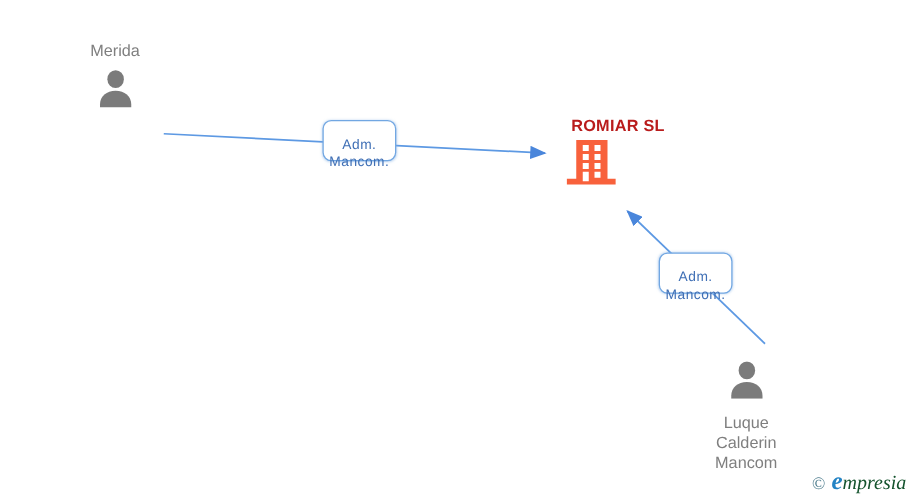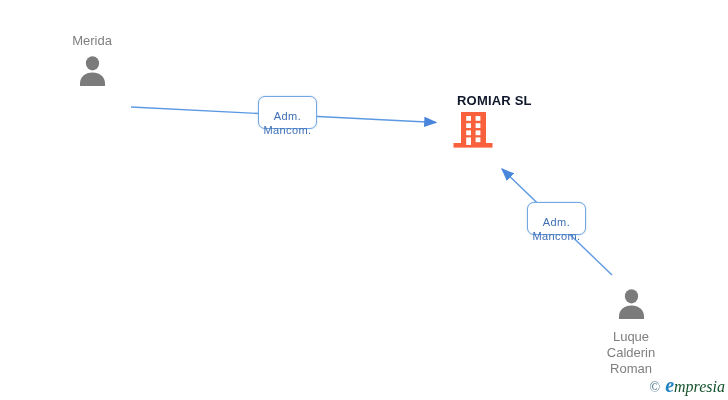--- a/index.html
+++ b/index.html
@@ -31,21 +31,21 @@
   }
   .person-label {
     color: #7f7f7f;
     font-size: 13px;
     line-height: 16px;
   }
   .person-label div {
     white-space: nowrap;
   }
   .company-label {
-    color: #0f172a;
+    color: #b91c1c;
     font-size: 13px;
     font-weight: bold;
     letter-spacing: 0.2px;
     white-space: nowrap;
     margin-left: 28px;
   }
   .icon-wrap {
     display: block;
   }
   .edge-box {
@@ -63,21 +63,21 @@
     text-align: center;
     padding-top: 13px;
   }
   .edge-box-1 { left: 258px; top: 96px; width: 59px; height: 33px; }
   .edge-box-2 { left: 527px; top: 202px; width: 59px; height: 33px; }
 
   .node-person1 { left: 30px; top: 33px; width: 124px; }
   .node-person1 .icon-wrap { margin-top: 7px; }
   .node-company { left: 429px; top: 93px; width: 88px; }
   .node-company .icon-wrap { margin-top: 3px; }
-  .node-person2 { left: 581px; top: 289px; width: 100px; }
+  .node-person2 { left: 547px; top: 289px; width: 100px; }
   .node-person2 .person-label { margin-top: 6px; }
 
   .watermark {
     position: absolute;
     right: 3px;
     bottom: 3px;
     z-index: 2;
     display: flex;
     align-items: baseline;
     font-family: "Liberation Serif", serif;
@@ -149,21 +149,21 @@
   <div class="node node-person2">
     <span class="icon-wrap">
       <svg width="29" height="30" viewBox="0 0 29 30">
         <ellipse cx="14.5" cy="7.3" rx="6.6" ry="7.1" fill="#7b7b7b"></ellipse>
         <path d="M2,30 L2,27.5 C2,21 7.3,16.6 14.5,16.6 C21.7,16.6 27,21 27,27.5 L27,30 Z" fill="#7b7b7b"></path>
       </svg>
     </span>
     <div class="person-label">
       <div>Luque</div>
       <div>Calderin</div>
-      <div>Roman</div>
+      <div>Mancom</div>
     </div>
   </div>
 
   <div class="edge-box edge-box-1">
     <div>Adm.</div>
     <div>Mancom.</div>
   </div>
   <div class="edge-box edge-box-2">
     <div>Adm.</div>
     <div>Mancom.</div>

